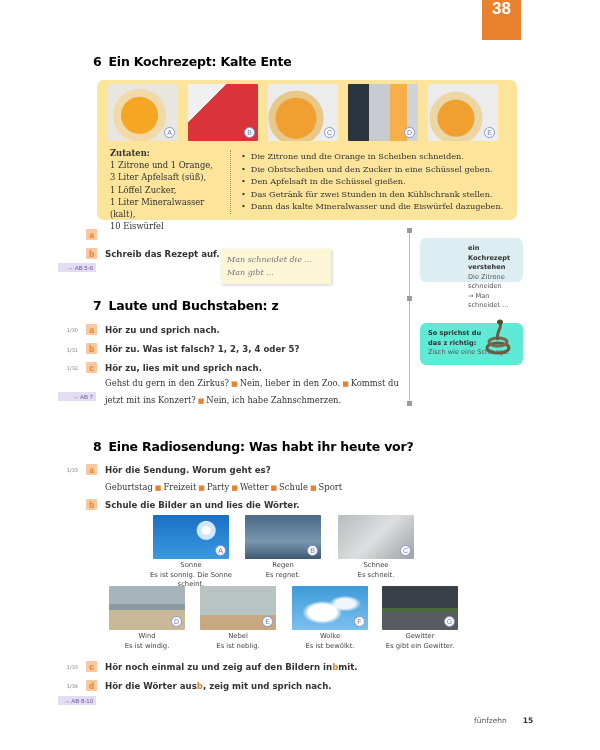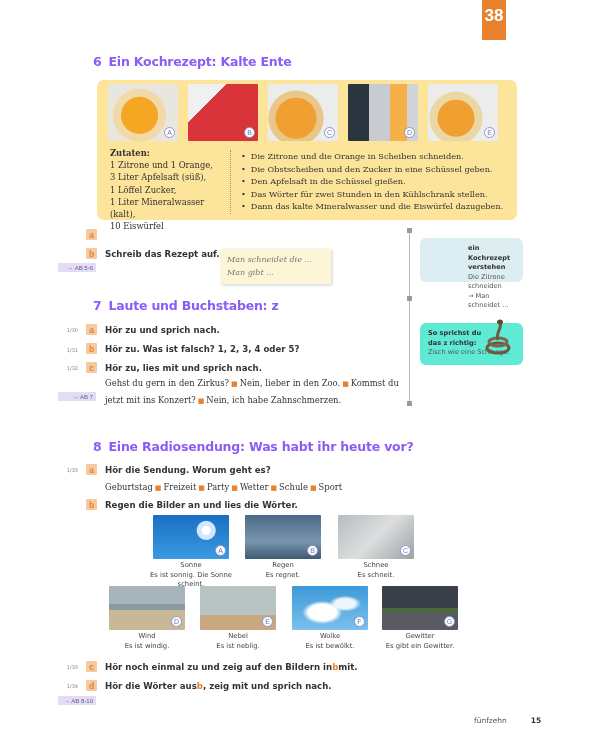--- a/index.html
+++ b/index.html
@@ -1,27 +1,27 @@
 <!DOCTYPE html>
 <html><head>
   <meta charset="utf-8">
   <style>
     * { box-sizing: border-box; margin: 0; padding: 0; }
     body {
       width: 600px; height: 750px; background: #ffffff; position: relative; overflow: hidden;
       font-family: "DejaVu Sans", sans-serif; color: #333;
     }
     .page-tab {
-      position: absolute; left: 482px; top: 0; width: 24px; height: 40px;
+      position: absolute; left: 482px; top: 0; width: 39px; height: 40px;
       background: #e8822f; color: #fff; font-weight: bold; font-size: 17px;
-      display: flex; align-items: flex-end; justify-content: center; padding-bottom: 14px;
+      display: flex; align-items: flex-end; justify-content: center; padding-bottom: 21px;
       font-family: "Liberation Sans", sans-serif;
     }
     .section-title {
-      position: absolute; color: #8b5cf6; font-weight: bold; font-size: 12.5px;
+      position: absolute; color: #000000; font-weight: bold; font-size: 12.5px;
       font-family: "DejaVu Sans", sans-serif; letter-spacing: -0.2px;
     }
     .section-title .num { margin-right: 7px; }
     .recipe-box {
       position: absolute; left: 97px; top: 80px; width: 420px; height: 140px;
       background: #fce49a; border-radius: 7px;
     }
     .photos { position: absolute; left: 11px; top: 4px; display: flex; gap: 10px; }
     .photo {
       width: 70px; height: 57px; position: relative; border-radius: 1px; overflow: hidden;
@@ -77,21 +77,21 @@
     .info-blue { left: 420px; top: 238px; width: 103px; height: 44px; background: #ddeef3; padding-left: 48px; }
     .info-green { left: 420px; top: 323px; width: 103px; height: 42px; background: #5eead4; }
     .snake {
       position: absolute; left: 483px; top: 318px; width: 30px; height: 38px;
     }
     .text-body { position: absolute; font-family: "DejaVu Serif", serif; font-size: 8.4px; color: #333; line-height: 16px; }
     .sep { color: #e8822f; margin: 0 2px; font-size: 7px; }
     .weather-item { position: absolute; text-align: center; font-size: 6.8px; color: #444; line-height: 9.5px; }
     .weather-img { width: 76px; height: 44px; position: relative; margin: 0 auto 2px; border-radius: 1px; overflow: hidden; }
     .footer { position: absolute; left: 474px; top: 716px; font-size: 7.5px; color: #555; }
-    .footer .pg { font-weight: bold; margin-left: 24px; color: #333; }
+    .footer .pg { font-weight: bold; margin-left: 16px; color: #333; }
     .hl { color: #e8822f; }
   </style>
 </head>
 <body>
 
 <div class="page-tab">38</div>
 
 <div class="section-title" style="left:93px; top:54px;">
   <span class="num">6</span><span>Ein Kochrezept: Kalte Ente</span>
 </div>
@@ -120,21 +120,21 @@
     <div>3 Liter Apfelsaft (süß),</div>
     <div>1 Löffel Zucker,</div>
     <div>1 Liter Mineralwasser (kalt),</div>
     <div>10 Eiswürfel</div>
   </div>
   <div class="recipe-divider"></div>
   <ul class="steps">
     <li>Die Zitrone und die Orange in Scheiben schneiden.</li>
     <li>Die Obstscheiben und den Zucker in eine Schüssel geben.</li>
     <li>Den Apfelsaft in die Schüssel gießen.</li>
-    <li>Das Wörter für zwei Stunden in den Kühlschrank stellen.</li>
+    <li>Das Getränk für zwei Stunden in den Kühlschrank stellen.</li>
     <li>Dann das kalte Mineralwasser und die Eiswürfel dazugeben.</li>
   </ul>
 </div>
 
 <div class="task" style="left:86px; top:229px;">
   <span class="task-letter">a</span>
 </div>
 <div class="task" style="left:86px; top:248px;">
   <span class="task-letter">b</span>
   <span>Schreib das Rezept auf.</span>
@@ -200,21 +200,21 @@
 <div class="track" style="top:467px;">1/33</div>
 <div class="task" style="left:86px; top:464px;">
   <span class="task-letter">a</span>
   <span>Hör die Sendung. Worum geht es?</span>
 </div>
 <div class="text-body" style="left:105px; top:479px;">
   <span>Geburtstag</span><span class="sep">■</span><span>Freizeit</span><span class="sep">■</span><span>Party</span><span class="sep">■</span><span>Wetter</span><span class="sep">■</span><span>Schule</span><span class="sep">■</span><span>Sport</span>
 </div>
 <div class="task" style="left:86px; top:499px;">
   <span class="task-letter">b</span>
-  <span>Regen die Bilder an und lies die Wörter.</span>
+  <span>Schule die Bilder an und lies die Wörter.</span>
 </div>
 
 <div class="weather-item" style="left:141px; top:515px; width:100px;">
   <div class="weather-img" style="background: radial-gradient(circle at 70% 35%, #ffffff 0 4px, #cfe8ff 5px 9px, transparent 10px), linear-gradient(180deg, #1a6fc4, #3a9ae0);">
     <span class="letter">A</span>
   </div>
   <div>Sonne</div>
   <div>Es ist sonnig. Die Sonne scheint.</div>
 </div>
 <div class="weather-item" style="left:233px; top:515px; width:100px;">

